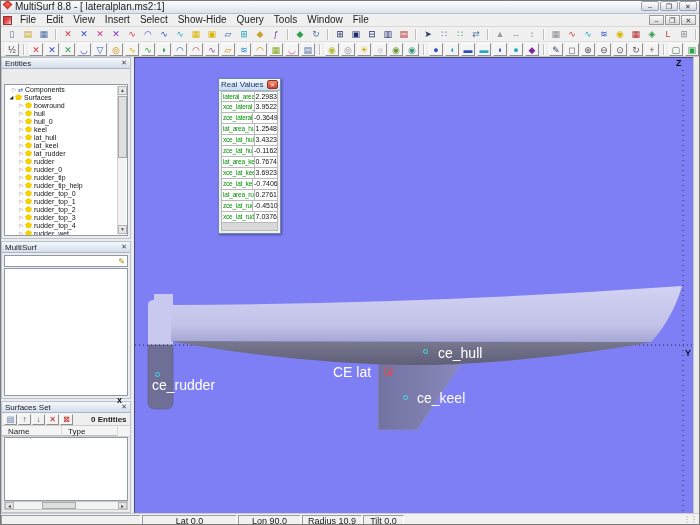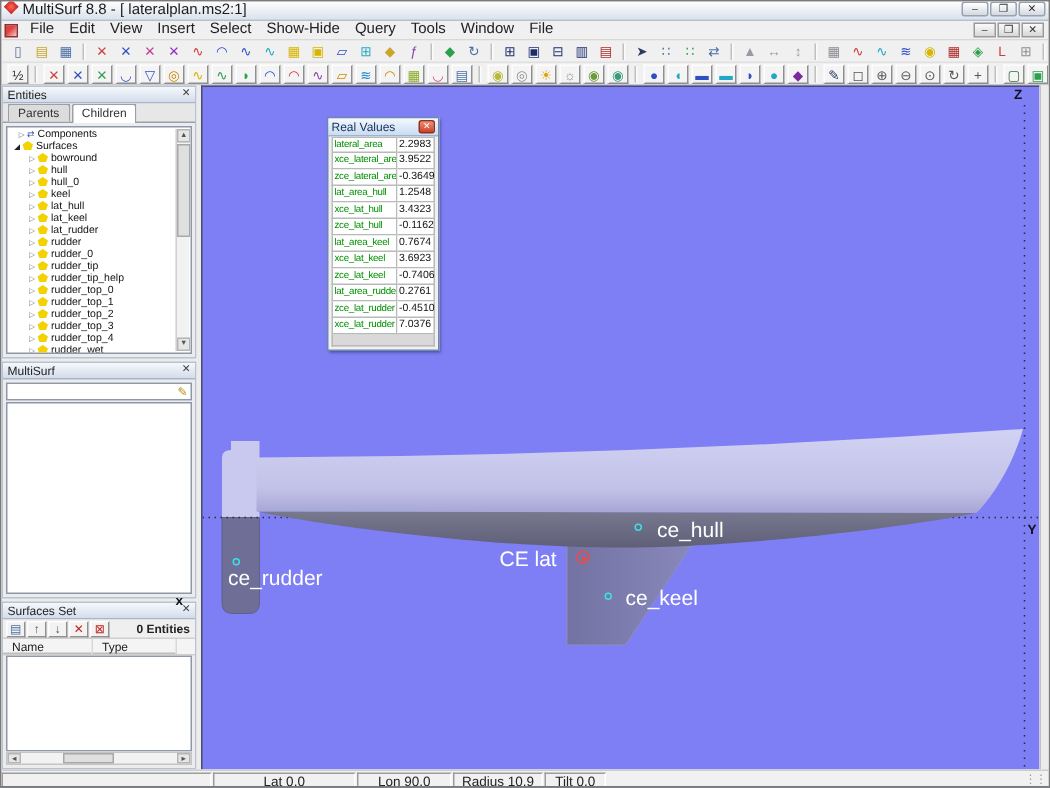--- a/index.html
+++ b/index.html
@@ -77,21 +77,21 @@
   .viewport{position:absolute;left:133px;top:0;width:559px;height:456px;background:#7e7ef5;
     border-top:1px solid #4a4a72;border-left:1px solid #4a4a72;overflow:hidden;}
   .rstrip{position:absolute;left:692px;top:0;width:8px;height:456px;background:#ececec;border-left:1px solid #c2c2c2;}
   .axis-label{position:absolute;font-size:9px;font-weight:bold;color:#101018;}
   .x-out{position:absolute;left:116px;top:338px;font-size:9px;font-weight:bold;color:#101018;z-index:5;}
   .vp-label{position:absolute;color:#fff;font-size:14px;white-space:nowrap;}
   .dot{position:absolute;width:5px;height:5px;border:1px solid #3ce0e8;border-radius:50%;}
   .reddot{position:absolute;width:9px;height:9px;border:1px solid #ef4a42;border-radius:50%;}
   .reddot i{position:absolute;left:3px;top:3px;width:3px;height:3px;background:#ef4a42;border-radius:50%;}
   
-  .rv{position:absolute;left:83px;top:20px;width:75px;background:#eef0f2;border:1px solid #6f87a8;
+  .rv{position:absolute;left:83px;top:20px;width:63px;background:#eef0f2;border:1px solid #6f87a8;
     box-shadow:1px 1px 2px rgba(0,0,20,.4);}
   .rv-title{height:12px;display:flex;align-items:center;padding:0 2px;font-size:8px;color:#15305c;
     background:linear-gradient(#f3f8fe,#c9dcf2);border-bottom:1px solid #9db4d0;}
   .rv-close{margin-left:auto;width:11px;height:9px;background:linear-gradient(#f09070,#d0402a);
     border:1px solid #903020;border-radius:2px;color:#fff;font-size:6px;line-height:8px;text-align:center;}
   .rv-row{display:flex;margin:0 2px;}
   .rv-name{width:44px;font-size:6.5px;letter-spacing:-0.2px;color:#009000;background:#fff;
     border:1px solid #b9b9b9;border-top:none;padding:1px 0 0 1px;height:11px;overflow:hidden;}
   .rv-val{width:25px;font-size:7px;color:#111;background:#fff;border:1px solid #b9b9b9;border-top:none;
     border-left:none;padding:1px 0 0 1px;height:11px;}
@@ -238,24 +238,20 @@
       <span class="tb-icon" style="color: rgb(44, 160, 74);">▣</span>
     </div>
 
   <div class="workspace">
 
     <div class="panel p-entities">
       <div class="panel-header">
         <span>Entities</span>
         <span class="panel-close">✕</span>
       </div>
-      <div class="tabs" id="entity-tabs">
-          <span class="tab">Parents</span>
-          <span class="tab active">Children</span>
-        </div>
       <div class="tree" id="entity-tree">
         <div class="tree-row" style="padding-left: 6px;">
             <span class="tw">▷</span>
             <span class="comp-ic">⇄</span>
             <span>Components</span>
           </div>
           <div class="tree-row" style="padding-left: 3px;">
             <span class="tw exp">◢</span>
             <span class="pent"></span>
             <span>Surfaces</span>

